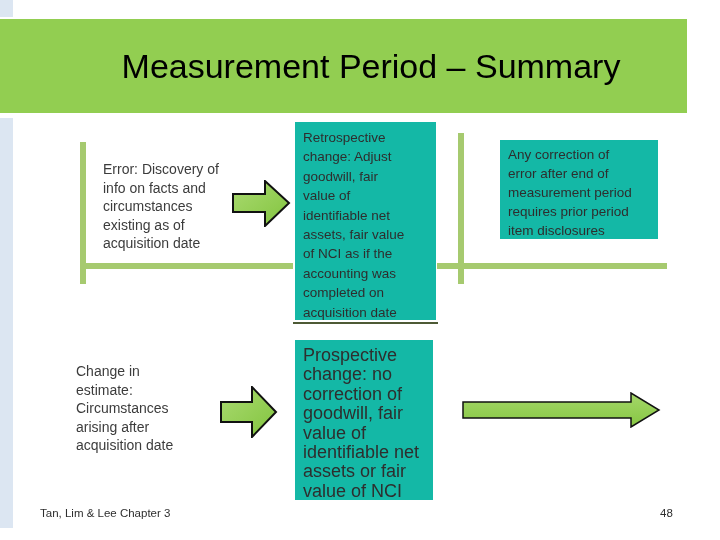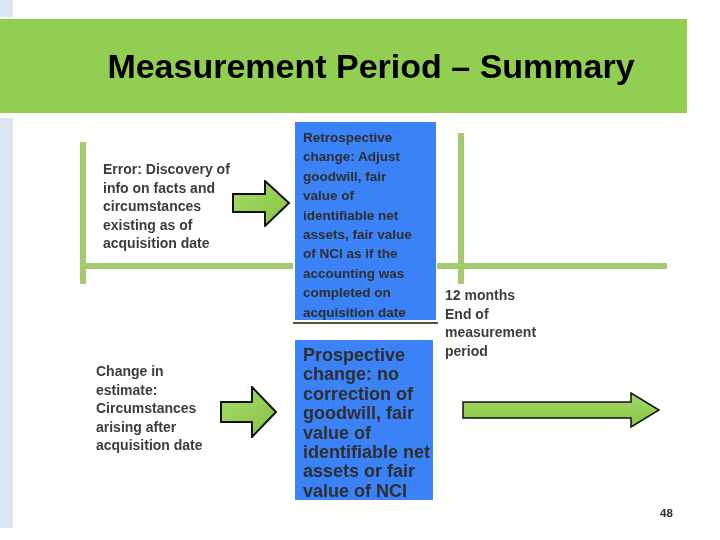--- a/index.html
+++ b/index.html
@@ -1,31 +1,31 @@
 <!DOCTYPE html>
 <html><head>
 <meta charset="utf-8">
 <style>
   html,body{margin:0;padding:0;background:#ffffff;}
   #slide{
     position:relative;width:720px;height:532px;background:#ffffff;overflow:hidden;
-    font-family:"Liberation Sans","DejaVu Sans",sans-serif;color:#3a3a3a;font-weight:bold;
+    font-family:"Liberation Sans","DejaVu Sans",sans-serif;color:#3a3a3a;
   }
   .abs{position:absolute;}
   .strip{background:#dce6f2;width:13px;left:0;}
   #title-bar{
     left:0;top:19px;width:687px;height:94px;background:#92ce51;
     display:flex;align-items:center;justify-content:center;
     padding-left:55px;box-sizing:border-box;
   }
   #slide-title{font-size:34px;color:#000000;white-space:nowrap;}
   .tl-line{background:#a6ca6f;}
   .txt{white-space:pre-line;font-size:14px;line-height:18.5px;color:#3c3c3c;}
   .greenbox{
-    background:#3b82f6;color:#2e2e2e;box-sizing:border-box;
+    background:#14b8a6;color:#2e2e2e;box-sizing:border-box;
     white-space:pre-line;
   }
   #retrospective-box{left:295px;top:122px;width:141px;height:198px;padding:6px 0 0 8px;font-size:13.5px;line-height:19.4px;}
   #retro-underline{left:293px;top:322px;width:145px;height:2px;background:#4d5a35;}
   #prospective-box{left:295px;top:340px;width:138px;height:160px;padding:6px 0 0 8px;font-size:18px;line-height:19.4px;}
   #correction-box{left:500px;top:140px;width:158px;height:99px;padding:5px 0 0 8px;font-size:13.5px;line-height:19px;}
   .footer-txt{font-size:11.5px;color:#2e2e2e;white-space:nowrap;}
   svg{display:block;}
 </style>
 </head>
@@ -43,21 +43,21 @@
   <div class="abs tl-line" style="left:80px;top:142px;width:6px;height:142px;"></div>
   <div class="abs tl-line" style="left:80px;top:263px;width:213px;height:6px;"></div>
   <div class="abs tl-line" style="left:458px;top:133px;width:6px;height:151px;"></div>
   <div class="abs tl-line" style="left:437px;top:263px;width:230px;height:6px;"></div>
 
   <div class="abs txt" style="left:103px;top:134px;width:145px;margin-top:26px;">Error: Discovery of
 info on facts and
 circumstances
 existing as of
 acquisition date</div>
-  <div class="abs txt" style="left:96px;top:362px;width:150px;">Change in
+  <div class="abs txt" style="left:76px;top:362px;width:150px;">Change in
 estimate:
 Circumstances
 arising  after
 acquisition date</div>
 
   <div class="abs greenbox" id="retrospective-box">Retrospective
 change: Adjust
 goodwill, fair
 value of
 identifiable net
@@ -69,24 +69,25 @@
   <div class="abs" id="retro-underline"></div>
   <div class="abs greenbox" id="prospective-box">Prospective
 change: no
 correction of
 goodwill, fair
 value of
 identifiable net
 assets or fair
 value of NCI</div>
 
-  <div class="abs txt" style="left:445px;top:286px;width:110px;">12 months
-End of
-measurement
-period</div>
+  <div class="abs greenbox" id="correction-box">Any correction of
+error after end of
+measurement period
+requires prior period
+item disclosures</div>
 
   <div class="abs" style="left:232px;top:180px;">
     <svg width="59" height="47" viewBox="0 0 59 47">
       <defs>
           <linearGradient id="g1" x1="0" y1="0" x2="1" y2="1">
         <stop offset="0" stop-color="#aada71"></stop>
             <stop offset="1" stop-color="#82c43e"></stop>
       </linearGradient>
         </defs>
       <polygon points="1,14 33,14 33,1 57,23 33,46 33,32 1,32" fill="url(#g1)" stroke="#111111" stroke-width="2"></polygon>
@@ -108,16 +109,17 @@
       <defs>
           <linearGradient id="g3" x1="0" y1="0" x2="0" y2="1">
         <stop offset="0" stop-color="#a5d76a"></stop>
             <stop offset="1" stop-color="#86c642"></stop>
       </linearGradient>
         </defs>
       <polygon points="1,10 169,10 169,1 197,18 169,35 169,26 1,26" fill="url(#g3)" stroke="#111111" stroke-width="1.5"></polygon>
     </svg>
   </div>
 
+  <div class="abs footer-txt" style="left:40px;top:507px;">Tan, Lim &amp; Lee Chapter 3</div>
   <div class="abs footer-txt" style="left:367px;top:507px;margin-top:32px;">© 2015</div>
   <div class="abs footer-txt" style="left:660px;top:507px;">48</div>
 
 </div>
 
 </body></html>

